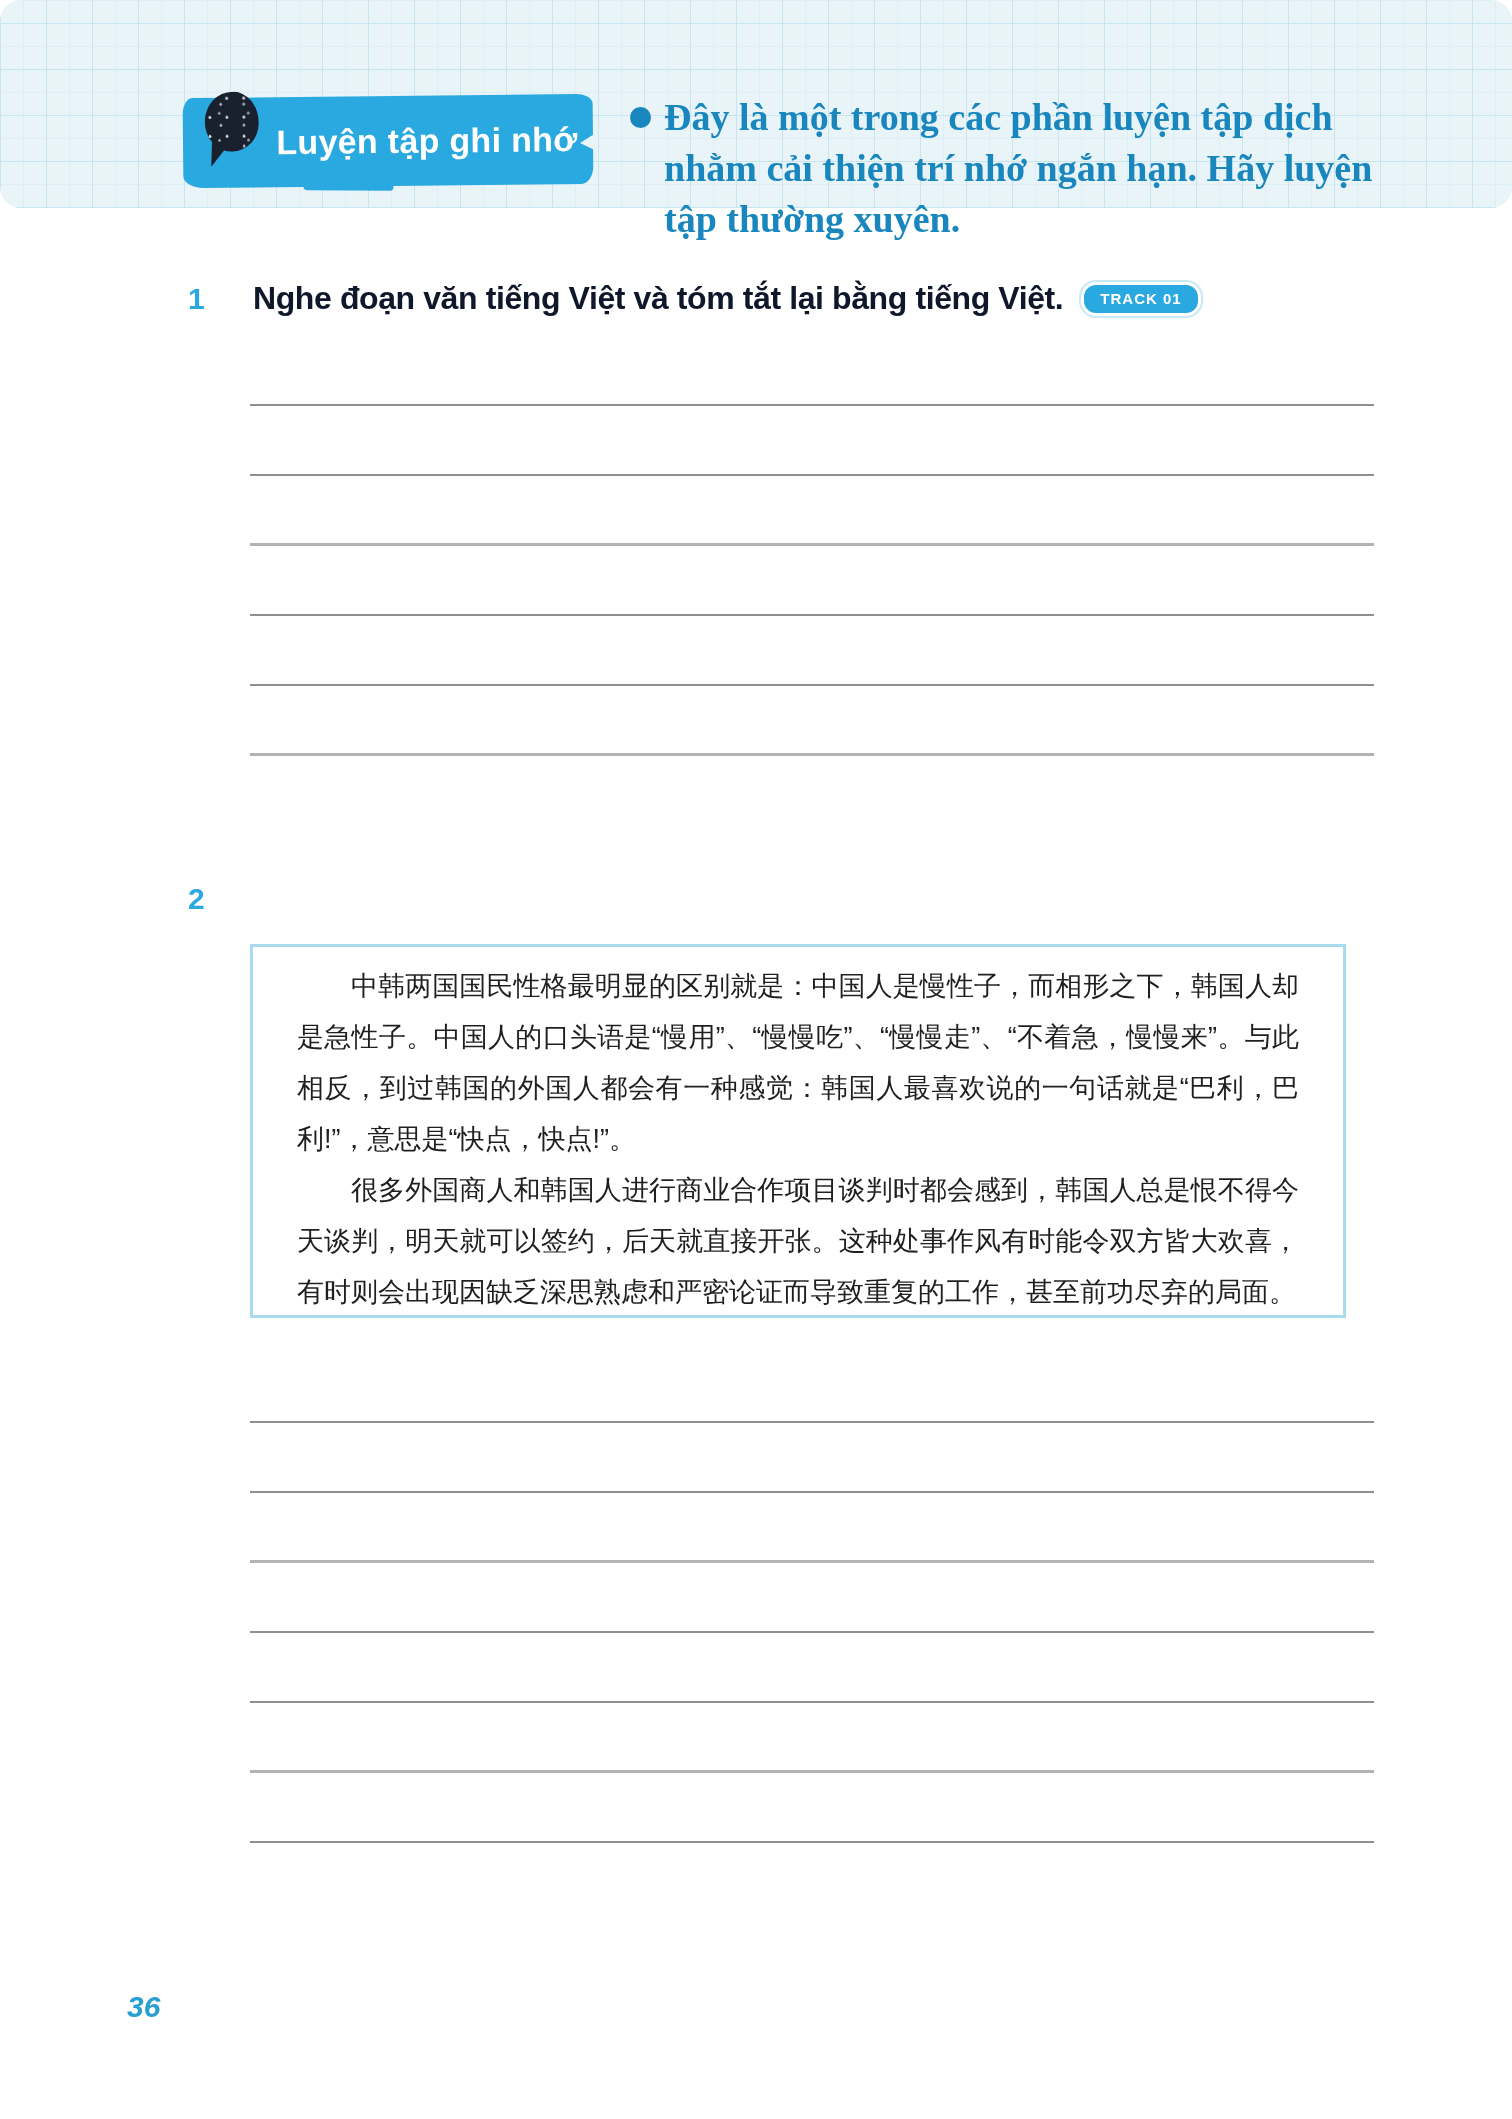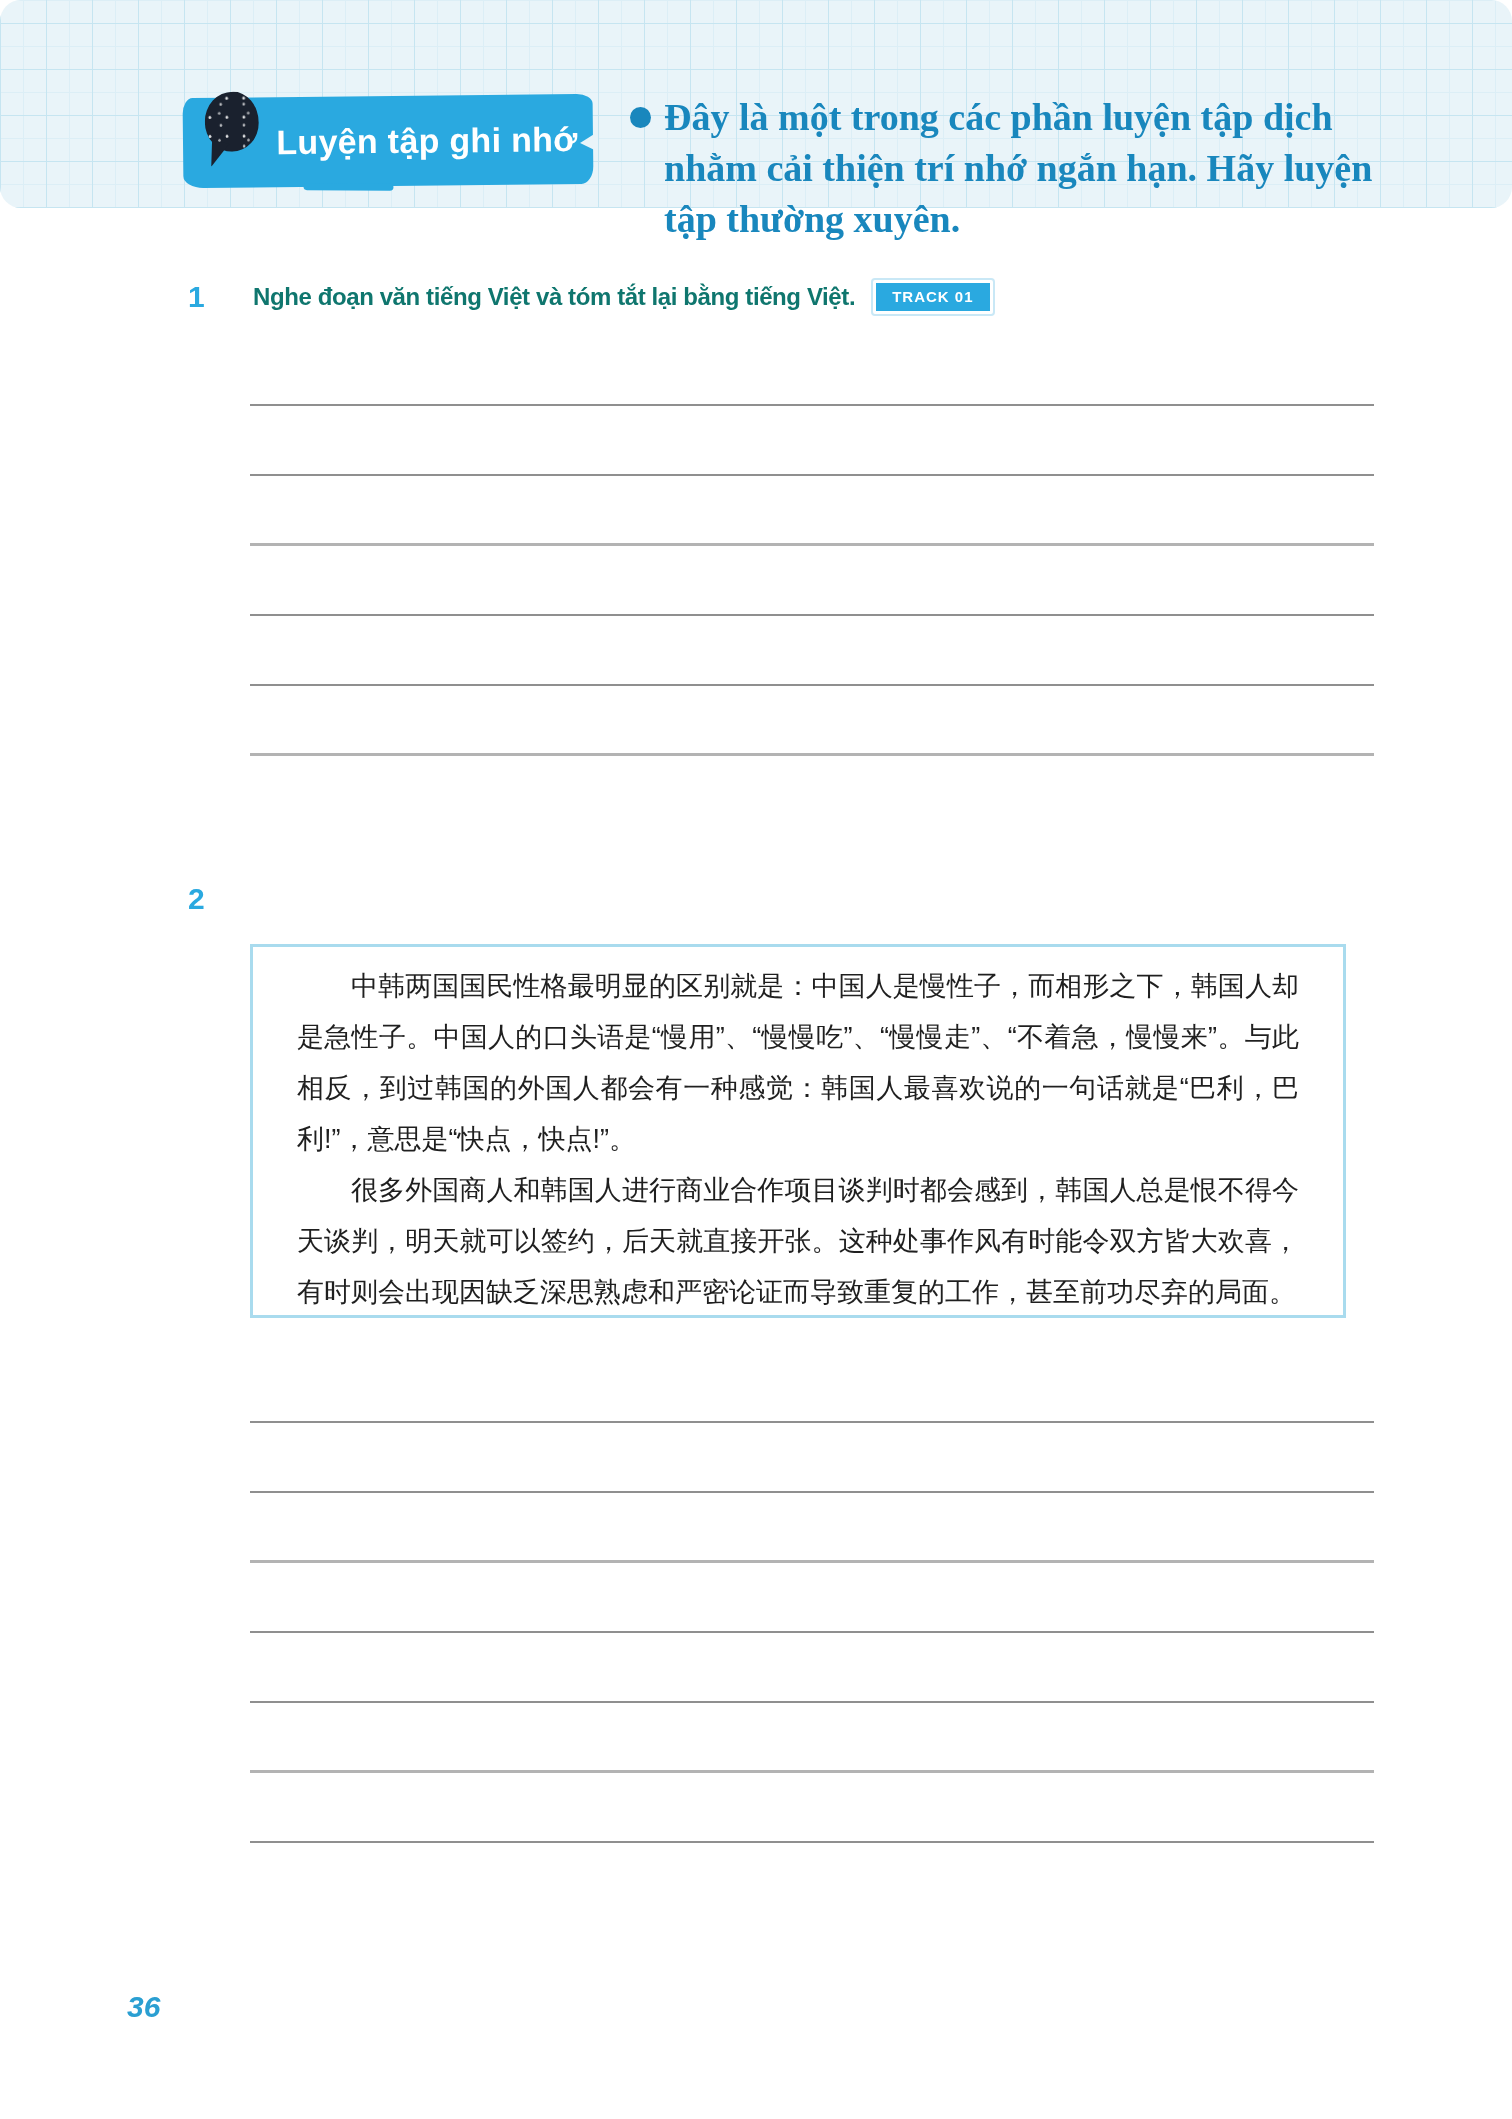--- a/index.html
+++ b/index.html
@@ -83,29 +83,29 @@
     position:absolute; left:188px; width:1240px;
     display:flex; align-items:center;
   }
   .ex1-header { top:280px; }
   .ex2-header { top:882px; }
   .ex-number {
     flex:none; width:65px;
     color:#2aa9e0; font-size:30px; font-weight:bold;
   }
   .ex-title {
-    color:#0f766e; font-size:24px; font-weight:600; letter-spacing:-0.4px;
+    color:#0f172a; font-size:32px; font-weight:600; letter-spacing:-0.4px;
     white-space:nowrap;
   }
   .track-badge {
     flex:none; margin-left:18px;
     background:#2aa9e0; color:#ffffff;
     font-size:15px; font-weight:bold; letter-spacing:1px;
     padding:5px 16px 6px;
-    border:3px solid #ffffff; border-radius:2px;
+    border:3px solid #ffffff; border-radius:15px;
     box-shadow:0 0 0 2px #c9e8f6;
     white-space:nowrap;
   }
 
   
   .answer-lines { position:absolute; left:250px; width:1124px; }
   .answer-lines-1 { top:336px; }
   .answer-lines-2 { top:1353px; }
   .write-line { height:70px; border-bottom:2px solid #8f8f8f; }
   .write-line:nth-child(3n) { border-bottom-width:3px; border-bottom-color:#b3b3b3; }

